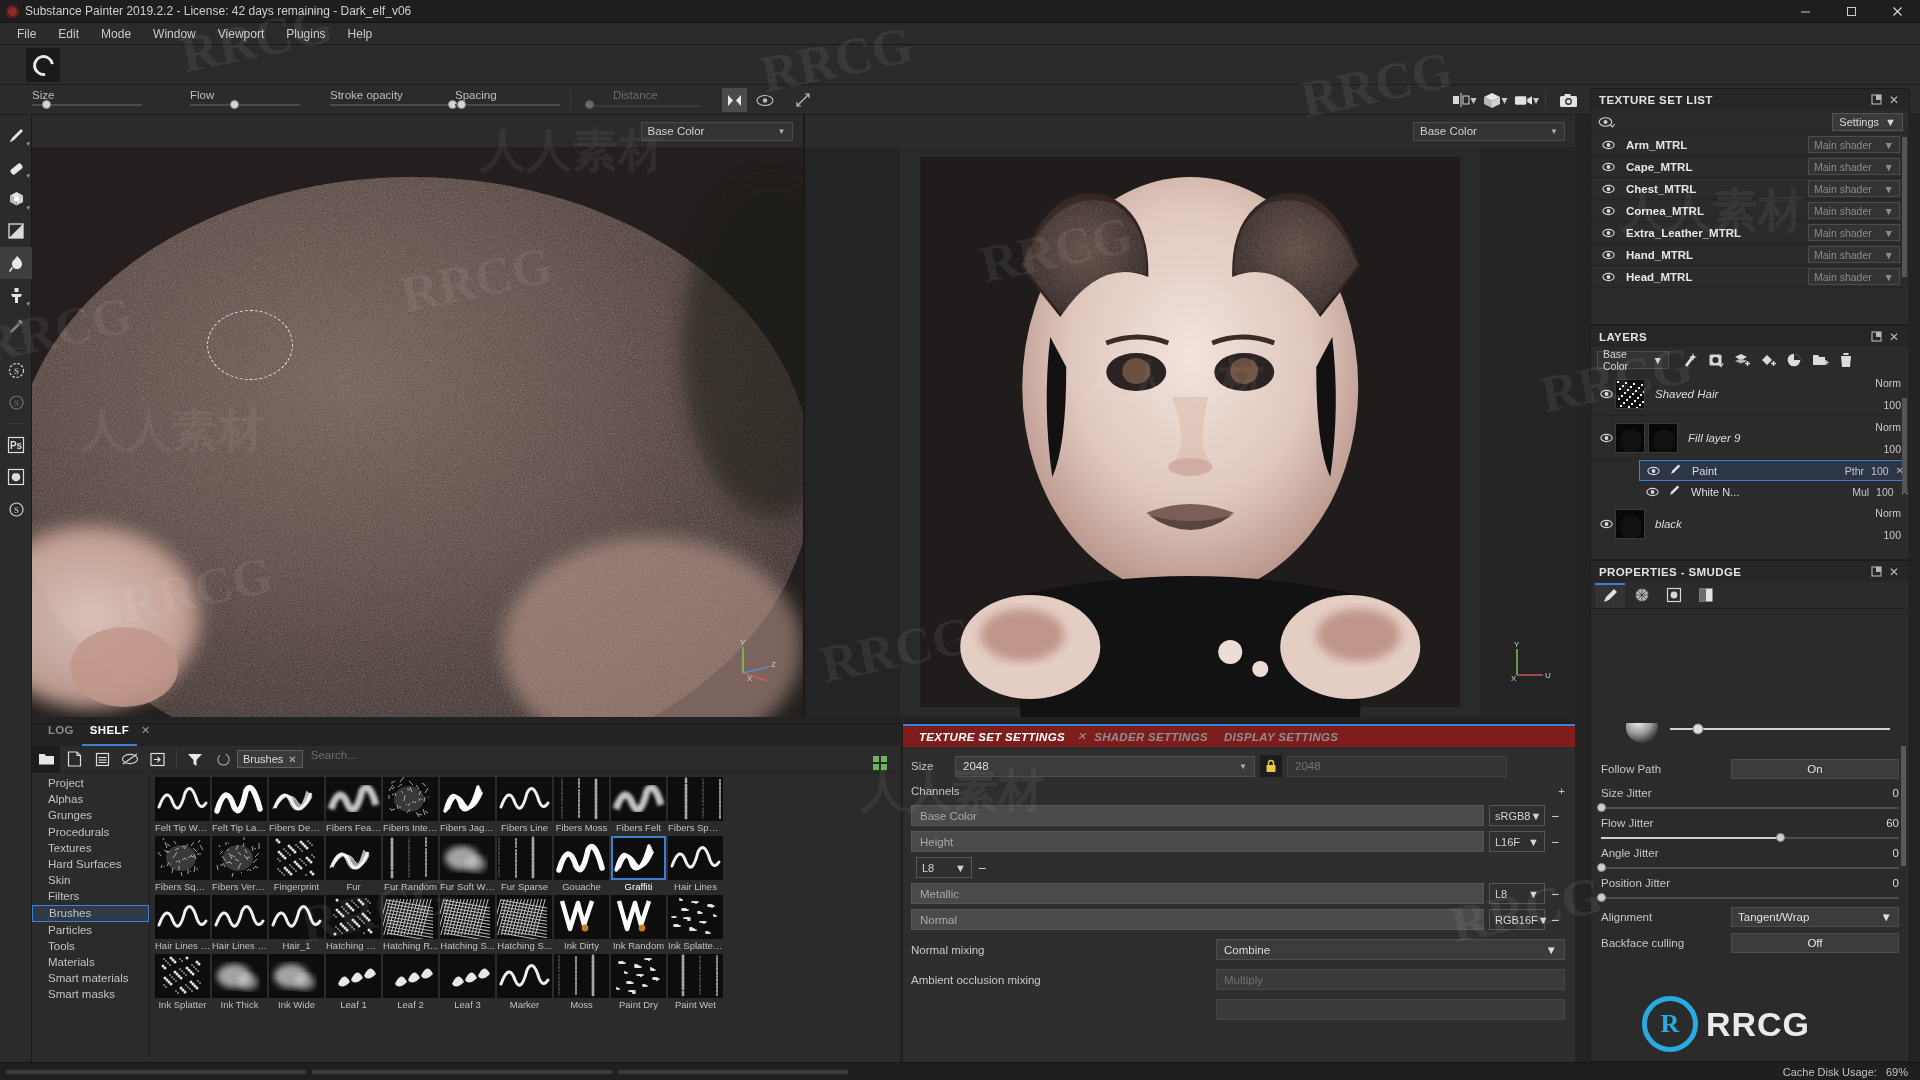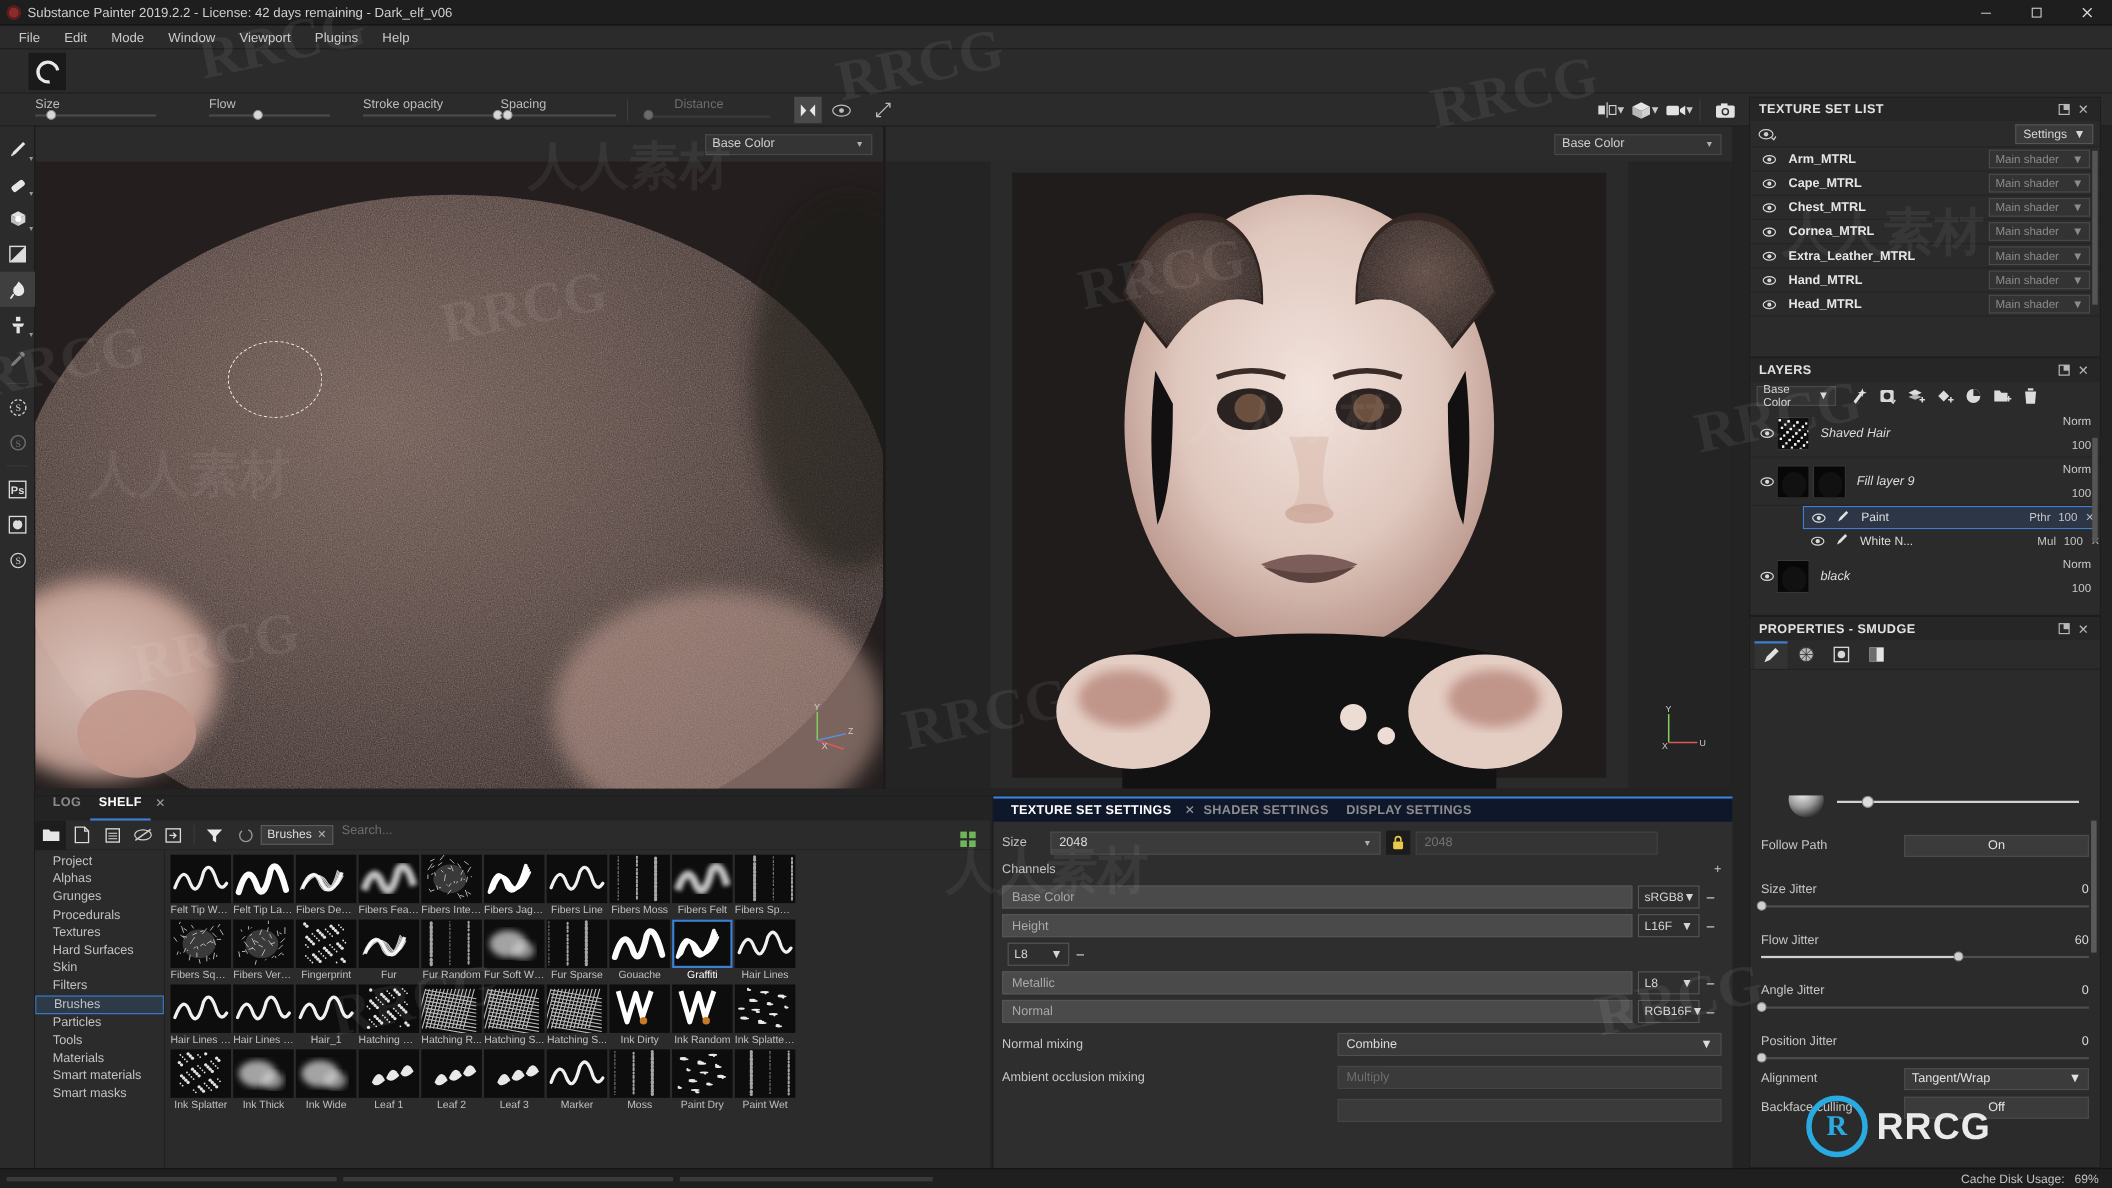--- a/index.html
+++ b/index.html
@@ -106,22 +106,22 @@
   .bthumb { width:55px; height:44px; background:#0d0d0d; position:relative; overflow:hidden; }
   .bcell.sel .bthumb { outline:2px solid #3d7fd1; outline-offset:-2px; }
   .bname { font-size:9.5px; color:#c0c0c0; text-align:center; white-space:nowrap; overflow:hidden;
            text-overflow:ellipsis; margin-top:1px; height:12px; line-height:12px; }
   .bcell.sel .bname { color:#fff; }
   .gridview-ic { position:absolute; right:6px; top:4px; }
 
   
   .tss { position:absolute; left:902px; top:723px; right:345px; bottom:18px; background:#2e2e2e;
          border-top:1px solid #1a1a1a; border-left:1px solid #1a1a1a; }
-  .tss-tabs { height:23px; background:#0f172a; display:flex; align-items:center; padding-left:8px;
-              border-top:2px solid #3d7fd1; }
+  .tss-tabs { height:23px; background:#7f1d1d; display:flex; align-items:center; padding-left:8px;
+              border-top:2px solid #3d7fd1;font-style:italic; }
   .tss-tab { font-size:11.5px; font-weight:bold; color:#8e8e8e; padding:0 8px; letter-spacing:.3px; }
   .tss-tab.act { color:#ffffff; }
   .tss-body { position:absolute; inset:23px 0 0 0; padding:8px 10px 0 8px; overflow:hidden; }
   .row { display:flex; align-items:center; margin-bottom:8px; }
   .row .rlbl { font-size:11.5px; color:#c4c4c4; width:44px; }
   .fld { height:21px; background:#3b3b3b; border:1px solid #4e4e4e; display:flex; align-items:center;
          justify-content:space-between; padding:0 7px; font-size:11.5px; color:#dcdcdc; }
   .fld.readonly { background:#343434; color:#737373; border-color:#424242; }
   .fld .cv { font-size:8px; color:#b0b0b0; }
   .lockbtn { width:22px; height:22px; background:#1c1c1c; display:flex; align-items:center;
@@ -188,21 +188,21 @@
 
   #props { top:560px; width:320px; bottom:18px; }
   .prop-preview { height:112px; background:#111; position:relative; margin:2px; }
   .nomat { position:absolute; right:34px; top:50%; transform:translateY(-50%); font-size:11.5px;
            color:#cfcfcf; }
   .prop-tabs { height:27px; background:#2b2b2b; display:flex; align-items:center; gap:2px;
                padding-left:4px; border-bottom:1px solid #222; }
   .ptab { width:30px; height:25px; display:flex; align-items:center; justify-content:center; }
   .ptab.act { border-top:2px solid #3d7fd1; background:#333; }
   .prop-body { position:absolute; left:0; right:0; top:162px; bottom:0; padding:0 10px; overflow:hidden; }
-  .slider-row { margin-top:24px; }
+  .slider-row { margin-top:8px; }
   .sl-top { display:flex; justify-content:space-between; align-items:center; }
   .sl-lbl { font-size:11.5px; color:#c6c6c6; }
   .sl-val { font-size:11.5px; color:#dadada; }
   .sl-track { height:2px; background:#4e4e4e; margin-top:8px; position:relative; }
   .sl-fill { position:absolute; left:0; top:0; height:2px; background:#d0d0d0; }
   .sl-knob { position:absolute; top:-4px; width:9px; height:9px; border-radius:50%; background:#cfcfcf;
              border:1px solid #8a8a8a; }
   .tog-row { display:flex; align-items:center; margin-top:6px; }
   .tog-lbl { width:130px; font-size:11.5px; color:#c6c6c6; }
   .tog { flex:1; height:20px; background:#3b3b3b; border:1px solid #4d4d4d;

